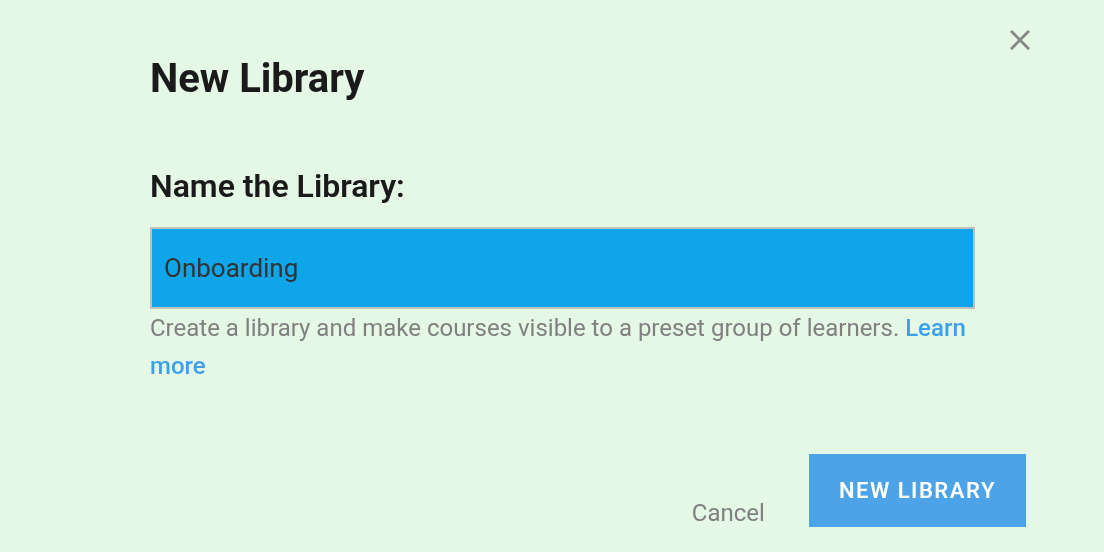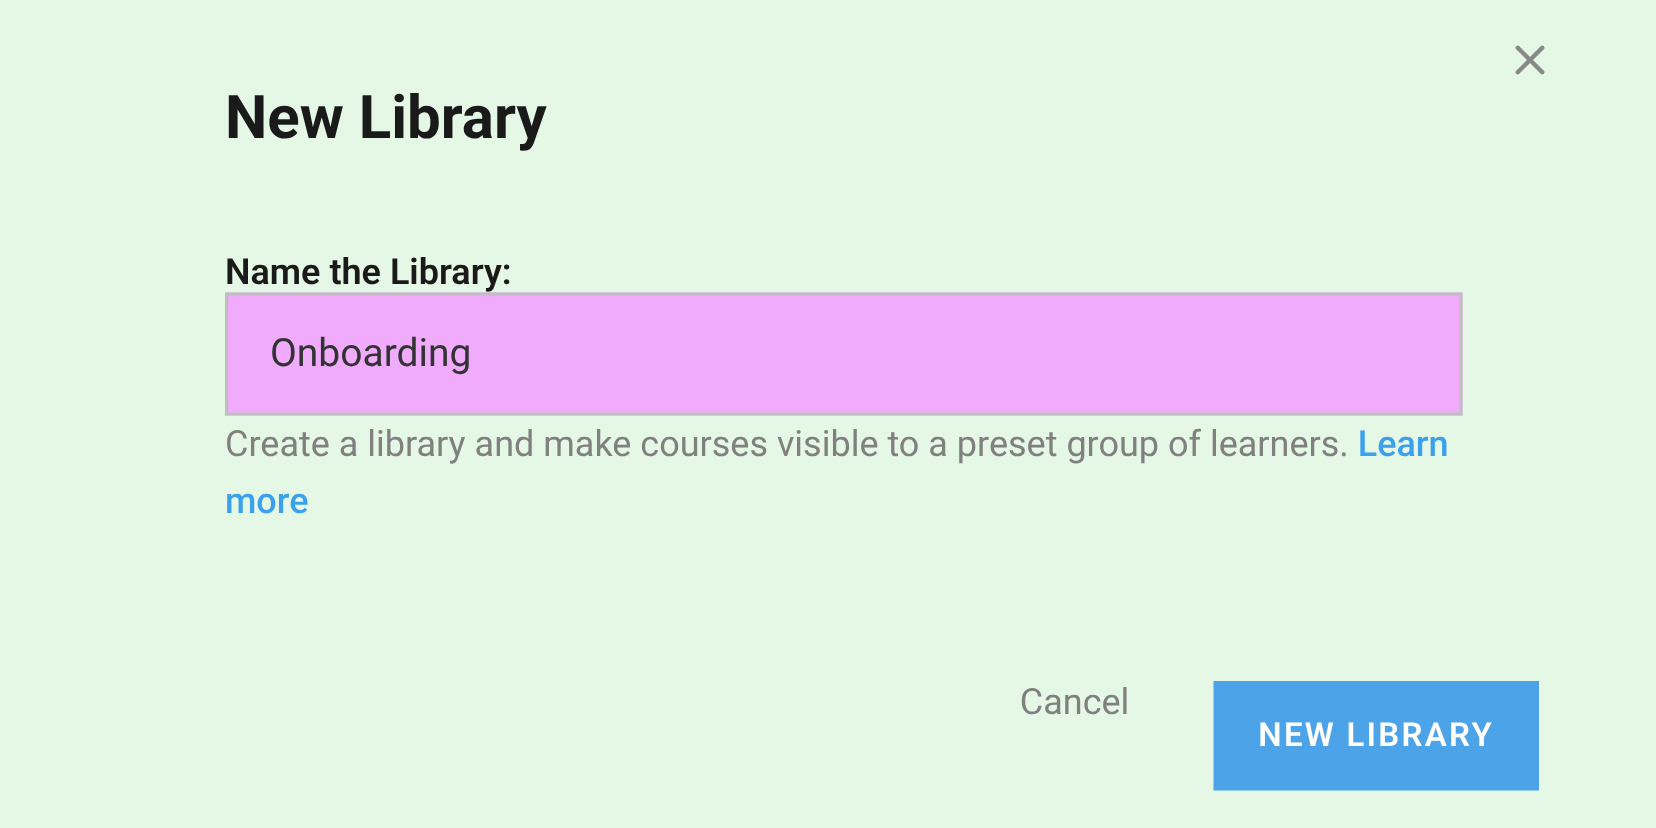--- a/index.html
+++ b/index.html
@@ -33,32 +33,33 @@
       width: 28px;
       height: 28px;
     }
     .dialog-title {
       font-size: 40px;
       font-weight: 700;
       color: #1a1a1a;
       margin-bottom: 65px;
     }
     .field-label {
-      font-size: 24px;
+      font-size: 32px;
       font-weight: 600;
       color: #1a1a1a;
+      margin-bottom: 22px;
       display: block;
     }
     .text-input {
       width: 825px;
       height: 82px;
       border: 2px solid #bfbfbf;
-      background: #f0abfc;
+      background: #0ea5e9;
       font-size: 26px;
-      padding: 0 28px;
+      padding: 0 12px;
       color: #333;
       outline: none;
       font-family: inherit;
     }
     .helper-text {
       font-size: 24px;
       color: #808080;
       line-height: 1.6;
       width: 825px;
     }
@@ -66,22 +67,22 @@
       color: #3ca1ed;
       cursor: pointer;
       text-decoration: none;
       font-weight: 500;
     }
     .button-row {
       position: absolute;
       bottom: 25px;
       right: 78px;
       display: flex;
-      align-items: flex-start;
-      gap: 56px;
+      align-items: flex-end;
+      gap: 44px;
     }
     .cancel-button {
       font-size: 24px;
       color: #808080;
       background: none;
       border: none;
       cursor: pointer;
       font-family: inherit;
     }
     .primary-button {

